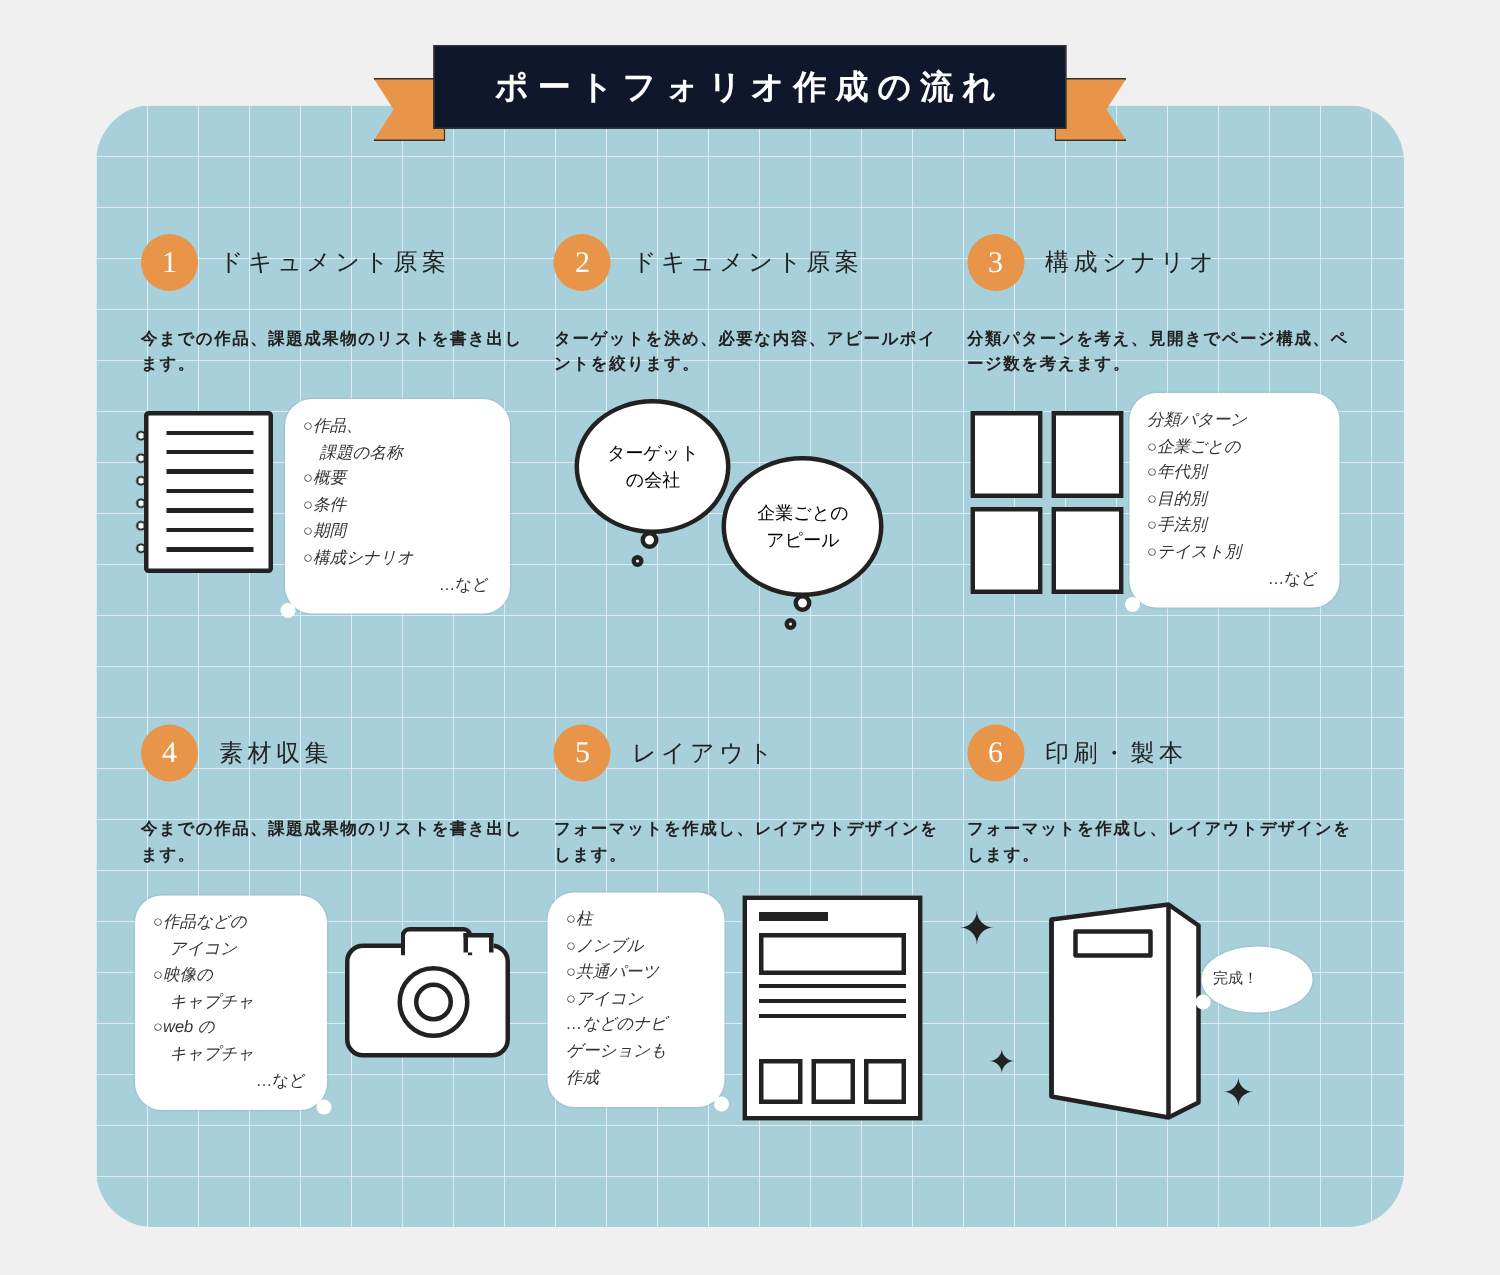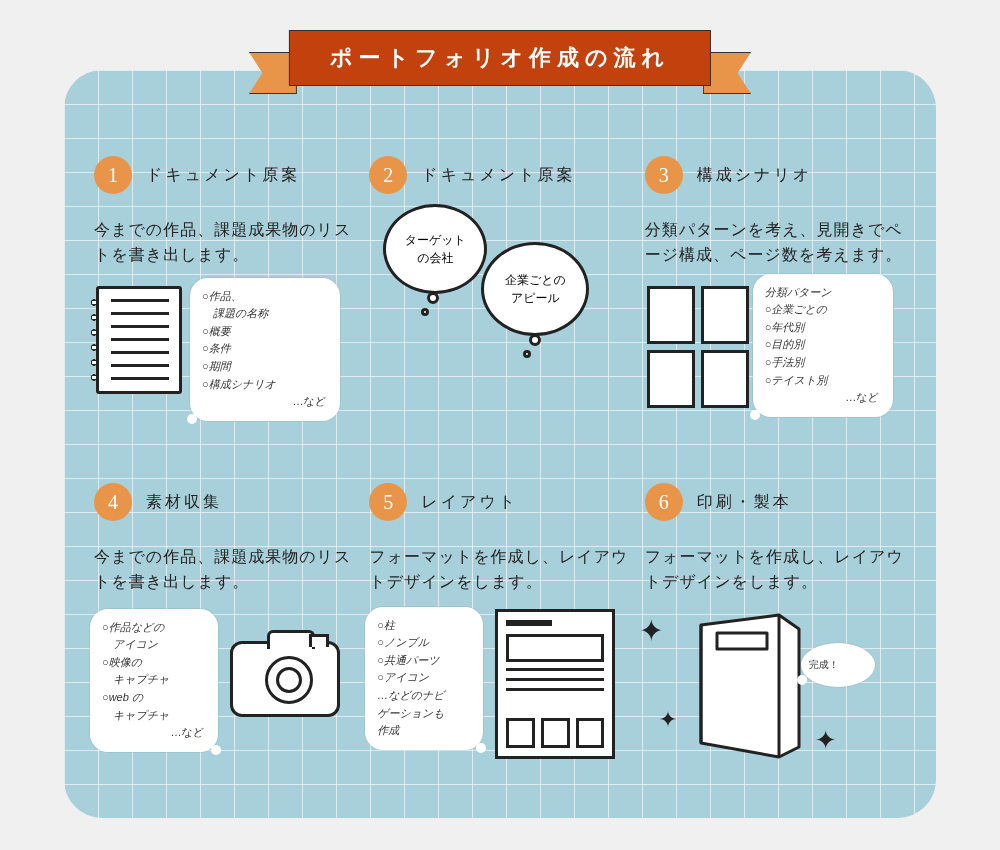--- a/index.html
+++ b/index.html
@@ -12,21 +12,21 @@
   overflow: hidden;
 }
 .banner-wrap {
   position: absolute;
   top: 30px;
   left: 50%;
   transform: translateX(-50%);
   z-index: 10;
 }
 .banner {
-  background: #c2410c;
+  background: #0f172a;
   color: #fff;
   font-size: 22px;
   font-weight: 600;
   letter-spacing: 6px;
   padding: 12px 40px;
   position: relative;
   border: 1px solid #333;
 }
 .ribbon-left, .ribbon-right {
   position: absolute;
@@ -96,22 +96,22 @@
   display: flex;
   align-items: center;
   justify-content: center;
 }
 .title {
   font-size: 16px;
   letter-spacing: 3px;
   color: #222;
 }
 .desc {
-  font-size: 16px;
-  font-weight: 400;
+  font-size: 11px;
+  font-weight: 700;
   color: #222;
   line-height: 1.55;
   letter-spacing: 1px;
   margin-top: 24px;
   min-height: 38px;
 }
 .illus {
   margin-top: 12px;
   position: relative;
   height: 160px;
@@ -295,20 +295,21 @@
       <div class="etc">…など</div>
     </div>
   </div>
 </div>
 
 <div class="step">
   <div class="step-head">
     <div class="num">2</div>
     <div class="title">ドキュメント原案</div>
   </div>
+  <div class="desc">ターゲットを決め、必要な内容、アピールポイントを絞ります。</div>
   <div class="illus">
     <div class="circ circ-2">
             <span style="white-space:pre-line">企業ごとの
 アピール</span>
           </div>
     <div class="circ circ-1">
             <span style="white-space:pre-line">ターゲット
 の会社</span>
           </div>
     <div class="tail tail-1a"></div>

